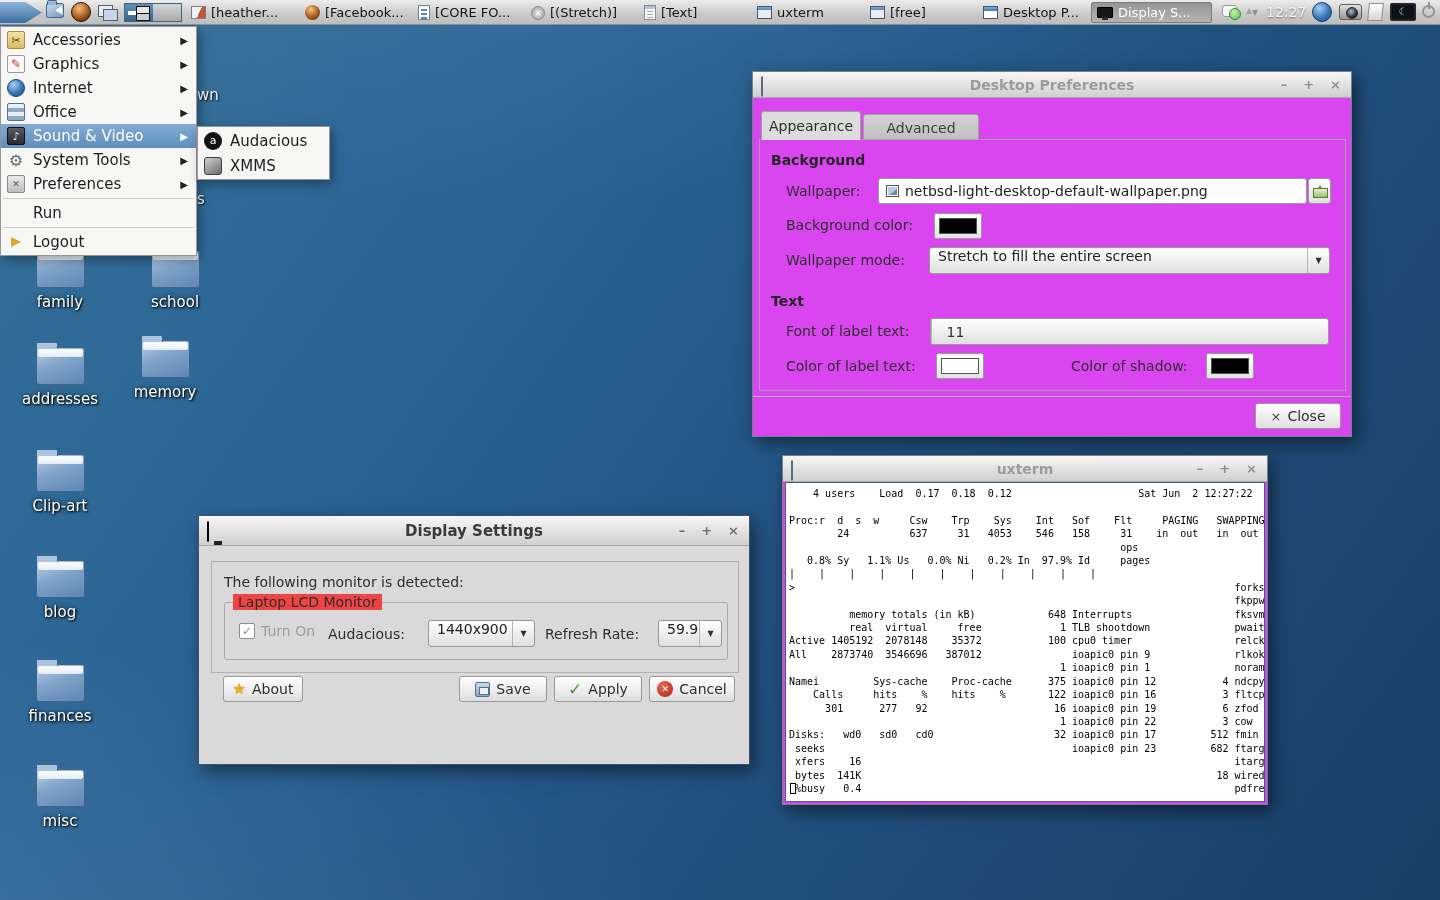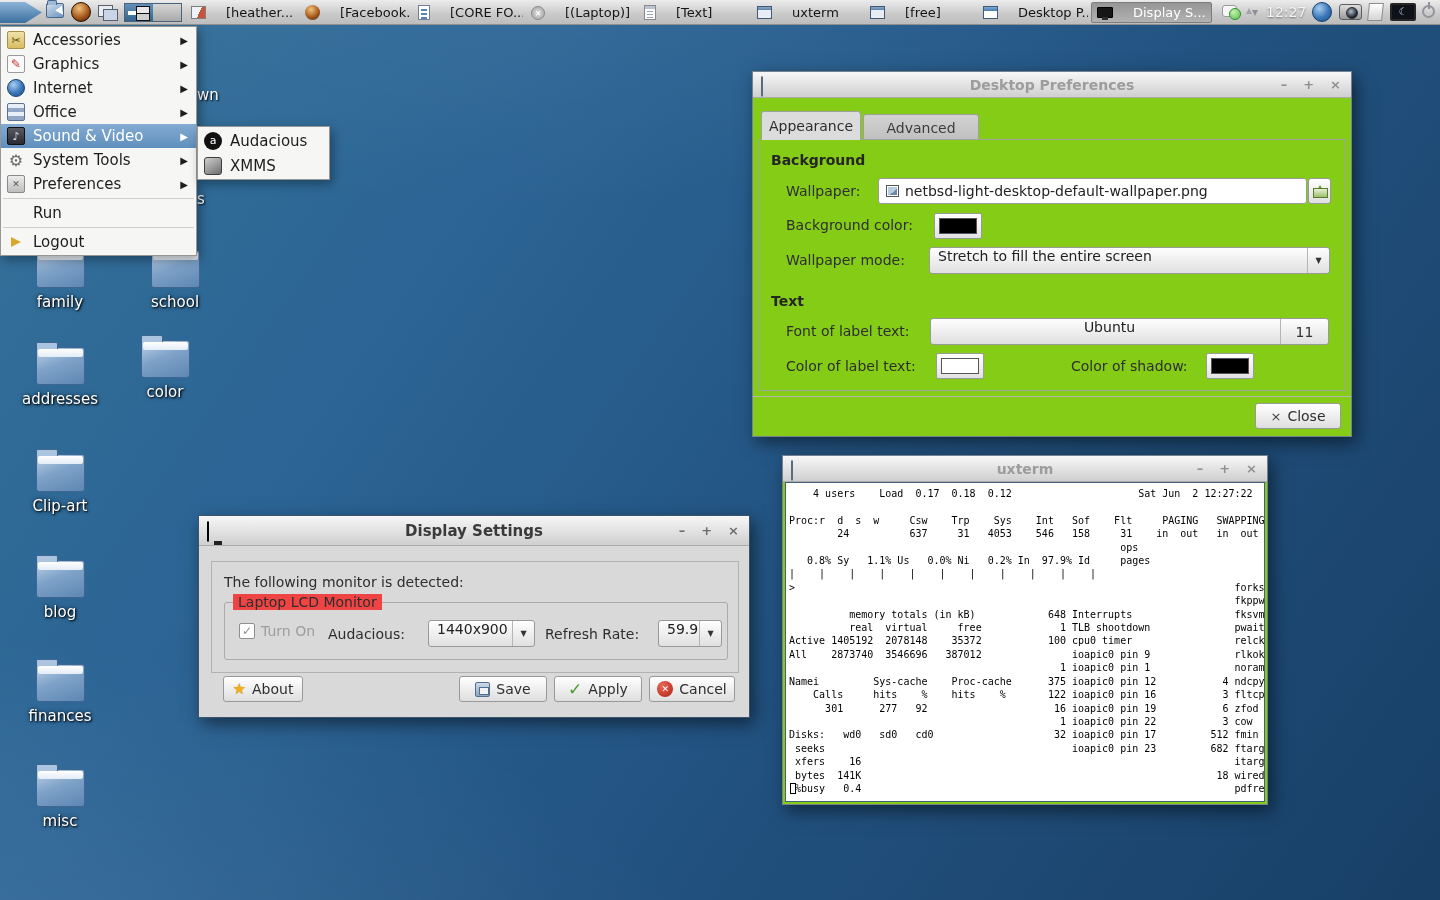--- a/index.html
+++ b/index.html
@@ -24,21 +24,21 @@
   .ic-fm::after{content:"";position:absolute;right:-3px;bottom:-2px;border:4px solid transparent;border-top:8px solid #fff;transform:rotate(-35deg)}
   .ic-browser{width:20px;height:20px;border-radius:50%;
     background:radial-gradient(circle at 40% 30%,#f2c27c,#a85a1e 55%,#3a1e06);border:1px solid #241203}
   .ic-wins{width:15px;height:12px;border:1px solid #55606e;background:#e9edf3;position:relative}
   .ic-wins::after{content:"";position:absolute;left:4px;top:3px;width:13px;height:10px;border:1px solid #55606e;background:#c9d5e6}
   .pager{width:58px;height:19px;display:flex;border:1px solid #4a637d}
   .pager .cell1{width:29px;background:linear-gradient(#6390ba,#35648f);position:relative}
   .pager .cell1::before{content:"";position:absolute;left:3px;top:7px;width:10px;height:4px;background:#fff}
   .pager .cell1::after{content:"";position:absolute;right:3px;top:2px;width:12px;height:6px;background:#e8e8e8;border:1px solid #111;box-shadow:0 7px 0 -1px #cfcfcf,0 7px 0 0 #111}
   .pager .cell2{width:29px;background:linear-gradient(#d6d6d6,#a9a9a9)}
-  .tbtn{position:absolute;top:2px;height:21px;width:110px;display:flex;align-items:center;gap:20px;
+  .tbtn{position:absolute;top:2px;height:21px;width:110px;display:flex;align-items:center;gap:5px;
     padding:0 5px;font-size:13px;color:#141414;white-space:nowrap;overflow:hidden}
   .tbtn.active{background:linear-gradient(#969696,#b2b2b2);border:1px solid #7d7d7d;border-radius:2px;color:#fff}
   .wi{flex:0 0 auto}
   .wi-photo{width:15px;height:13px;border:1px solid #7e7e7e;background:linear-gradient(115deg,#eef3f8 55%,#c75438 55%)}
   .wi-globe{width:15px;height:15px;border-radius:50%;background:radial-gradient(circle at 40% 30%,#f2c27c,#a85a1e 55%,#3a1e06)}
   .wi-doc{width:12px;height:15px;background:#fff;border:1px solid #6f7f96;position:relative}
   .wi-doc::after{content:"";position:absolute;left:2px;top:3px;right:2px;height:2px;background:#5b82b8;box-shadow:0 4px 0 #5b82b8,0 8px 0 #5b82b8}
   .wi-x{width:14px;height:14px;border-radius:50%;background:radial-gradient(#e0e0e0,#9f9f9f);border:1px solid #8a8a8a;position:relative}
   .wi-x::after{content:"✕";position:absolute;left:0;right:0;top:0;bottom:0;color:#fff;font-size:8px;line-height:13px;text-align:center}
   .wi-notes{width:12px;height:15px;background:#fcfcfc;border:1px solid #8a8a8a;position:relative}
@@ -95,21 +95,21 @@
   .dicon{position:absolute;width:96px;text-align:center;z-index:4}
   .dfolder{width:49px;height:38px;margin:0 auto;position:relative;
     background:linear-gradient(160deg,#bdd2e8,#7fa2c8 45%,#5e87b3);border:1px solid #3f6691;border-radius:3px}
   .dfolder::before{content:"";position:absolute;left:-1px;top:-6px;width:20px;height:6px;background:#abc5e0;
     border:1px solid #3f6691;border-bottom:none;border-radius:2px 2px 0 0}
   .dfolder::after{content:"";position:absolute;left:1px;top:1px;right:1px;height:8px;
     background:linear-gradient(#ffffff,#e2ecf6);border-radius:2px}
   .dlabel{margin-top:5px;font-size:15px;color:#fff;text-shadow:1px 1px 2px #000,0 0 4px rgba(0,0,0,.8)}
   .fragment{position:absolute;font-size:15px;color:#fff;text-shadow:1px 1px 2px #000;z-index:4}
   
-  .window{position:absolute;background:#84cc16;border:1px solid #75818d;box-shadow:4px 6px 16px rgba(0,0,0,.5)}
+  .window{position:absolute;background:#d946ef;border:1px solid #75818d;box-shadow:4px 6px 16px rgba(0,0,0,.5)}
   .titlebar{position:relative;height:26px;background:linear-gradient(#f7f7f7,#cfcfcf);border-bottom:1px solid #ababab}
   .title{position:absolute;left:0;right:0;top:0;bottom:0;display:flex;align-items:center;justify-content:center;
     font-weight:bold;font-size:14px;color:#9c9c9c}
   .window.active .title{color:#3a3a3a}
   .tb-icon{position:absolute;left:8px;top:5px}
   .controls{position:absolute;right:10px;top:0;height:100%;display:flex;align-items:center;gap:16px;
     font-size:13px;color:#8f8f8f;font-weight:bold}
   .window.active .controls{color:#6e6e6e}
   .btn{display:flex;align-items:center;justify-content:center;gap:6px;
     background:linear-gradient(#ffffff,#dedede);border:1px solid #999;border-radius:3px;font-size:14px;color:#2e2e2e}
@@ -181,21 +181,21 @@
   <div class="tbtn" style="left:300px">
     <span class="wi wi-globe"></span>
     <span>[Facebook...</span>
   </div>
   <div class="tbtn" style="left:413px">
     <span class="wi wi-doc"></span>
     <span>[CORE FO...</span>
   </div>
   <div class="tbtn" style="left:526px">
     <span class="wi wi-x"></span>
-    <span>[(Laptop)]</span>
+    <span>[(Stretch)]</span>
   </div>
   <div class="tbtn" style="left:639px">
     <span class="wi wi-notes"></span>
     <span>[Text]</span>
   </div>
   <div class="tbtn" style="left:752px">
     <span class="wi wi-term"></span>
     <span>uxterm</span>
   </div>
   <div class="tbtn" style="left:865px">
@@ -242,21 +242,21 @@
 <div class="dicon" style="left:127px;top:250px">
   <div class="dfolder"></div>
   <div class="dlabel">school</div>
 </div>
 <div class="dicon" style="left:12px;top:347px">
   <div class="dfolder"></div>
   <div class="dlabel">addresses</div>
 </div>
 <div class="dicon" style="left:117px;top:340px">
   <div class="dfolder"></div>
-  <div class="dlabel">color</div>
+  <div class="dlabel">memory</div>
 </div>
 <div class="dicon" style="left:12px;top:454px">
   <div class="dfolder"></div>
   <div class="dlabel">Clip-art</div>
 </div>
 <div class="dicon" style="left:12px;top:560px">
   <div class="dfolder"></div>
   <div class="dlabel">blog</div>
 </div>
 <div class="dicon" style="left:12px;top:664px">
@@ -362,41 +362,40 @@
   <div class="label" style="position:absolute;left:33px;top:180px">Wallpaper mode:</div>
   <div class="combo" style="position:absolute;left:176px;top:175px;width:401px;height:27px">
     <span class="cval">Stretch to fill the entire screen</span>
     <span class="carr">▼</span>
   </div>
 
   <div class="heading" style="position:absolute;left:18px;top:221px">Text</div>
 
   <div class="label" style="position:absolute;left:33px;top:251px">Font of label text:</div>
   <div class="combo" style="position:absolute;left:177px;top:246px;width:399px;height:27px">
-    <span class="cval" style="text-align:center">Ubuntu</span>
     <span class="carr" style="width:48px;font-size:14px;background:transparent">11</span>
   </div>
 
   <div class="label" style="position:absolute;left:33px;top:286px">Color of label text:</div>
   <div class="swatch" style="position:absolute;left:183px;top:281px;width:48px;height:26px">
     <span class="inner" style="background:#fff"></span>
   </div>
   <div class="label" style="position:absolute;left:318px;top:286px">Color of shadow:</div>
   <div class="swatch" style="position:absolute;left:453px;top:281px;width:48px;height:26px">
     <span class="inner" style="background:#000"></span>
   </div>
 
   <div style="position:absolute;left:0;right:0;top:324px;height:1px;background:#b5b5b5"></div>
   <div class="btn" style="position:absolute;left:502px;top:331px;width:86px;height:26px">
     <span style="color:#444;font-size:13px">×</span>
     <span>Close</span>
   </div>
 </div>
 
-<div class="window active" style="left:198px;top:515px;width:552px;height:203px;background:#d9d9d9;border-color:#3a5470;z-index:20">
+<div class="window active" style="left:198px;top:515px;width:552px;height:250px;background:#d9d9d9;border-color:#3a5470;z-index:20">
   <div class="titlebar" style="height:30px">
     <span class="tb-icon mini-monitor" style="top:6px"></span>
     <span class="title" style="font-size:15px">Display Settings</span>
     <span class="controls">
       <span>–</span>
       <span>+</span>
       <span>×</span>
     </span>
   </div>
   <div class="frame" style="left:12px;top:45px;width:528px;height:112px;border-color:#b2b2b2">

